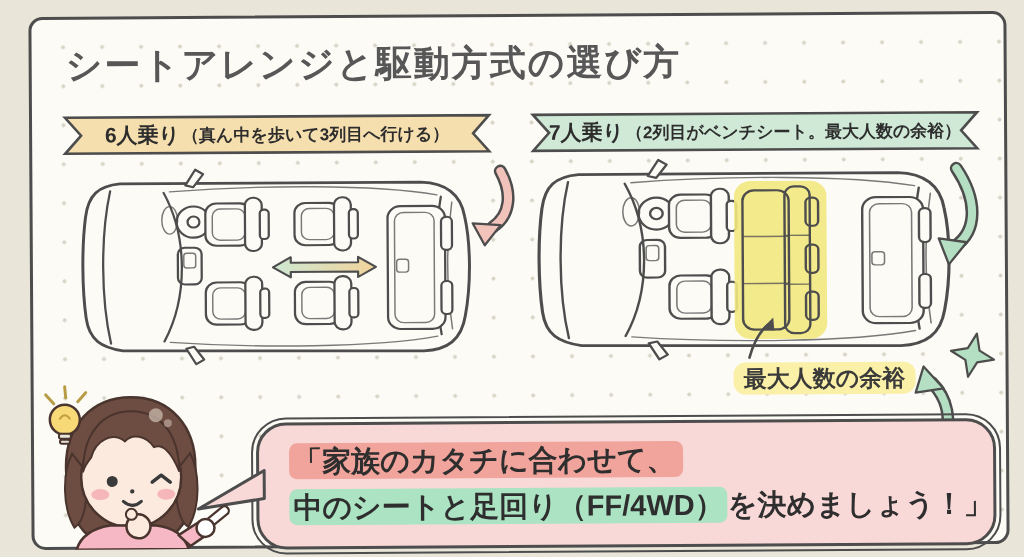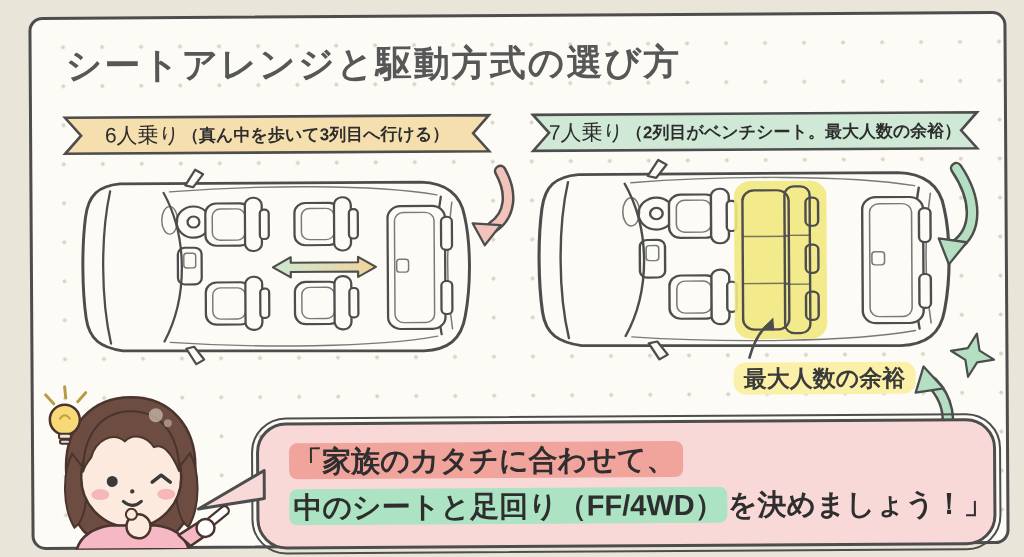--- a/index.html
+++ b/index.html
@@ -20,21 +20,21 @@
     position:absolute;left:34px;top:22px;
     font-size:36px;font-weight:800;letter-spacing:2px;color:#575757;
     white-space:nowrap;
   }
   .banner{position:absolute;height:40px;}
   .banner svg{position:absolute;left:0;top:0;width:100%;height:100%;}
   .banner .txt{
     position:absolute;inset:0;display:flex;align-items:center;justify-content:center;
     gap:2px;white-space:nowrap;color:#2d2d2d;
   }
-  .banner .nm{font-size:21px;font-weight:400;}
+  .banner .nm{font-size:21px;font-weight:700;}
   .banner .dt{font-size:17px;font-weight:700;}
   .banner-six{left:30px;top:96px;width:430px;}
   .banner-seven{left:498px;top:96px;width:450px;}
   .poly-six{fill:var(--banner_six_bg,#f6dfae);stroke:var(--ink,#4d4d4d);stroke-width:2.6;}
   .poly-seven{fill:var(--banner_seven_bg,#cfe9d6);stroke:var(--ink,#4d4d4d);stroke-width:2.6;}
 
   
   .k{stroke:var(--ink,#4d4d4d);stroke-width:2.3;fill:none;stroke-linecap:round;stroke-linejoin:round;}
   .kt{stroke-width:1.5;opacity:.75;}
   .kf{stroke:var(--ink,#4d4d4d);stroke-width:2.3;fill:var(--paper_bg,#fcfbf6);stroke-linejoin:round;}

